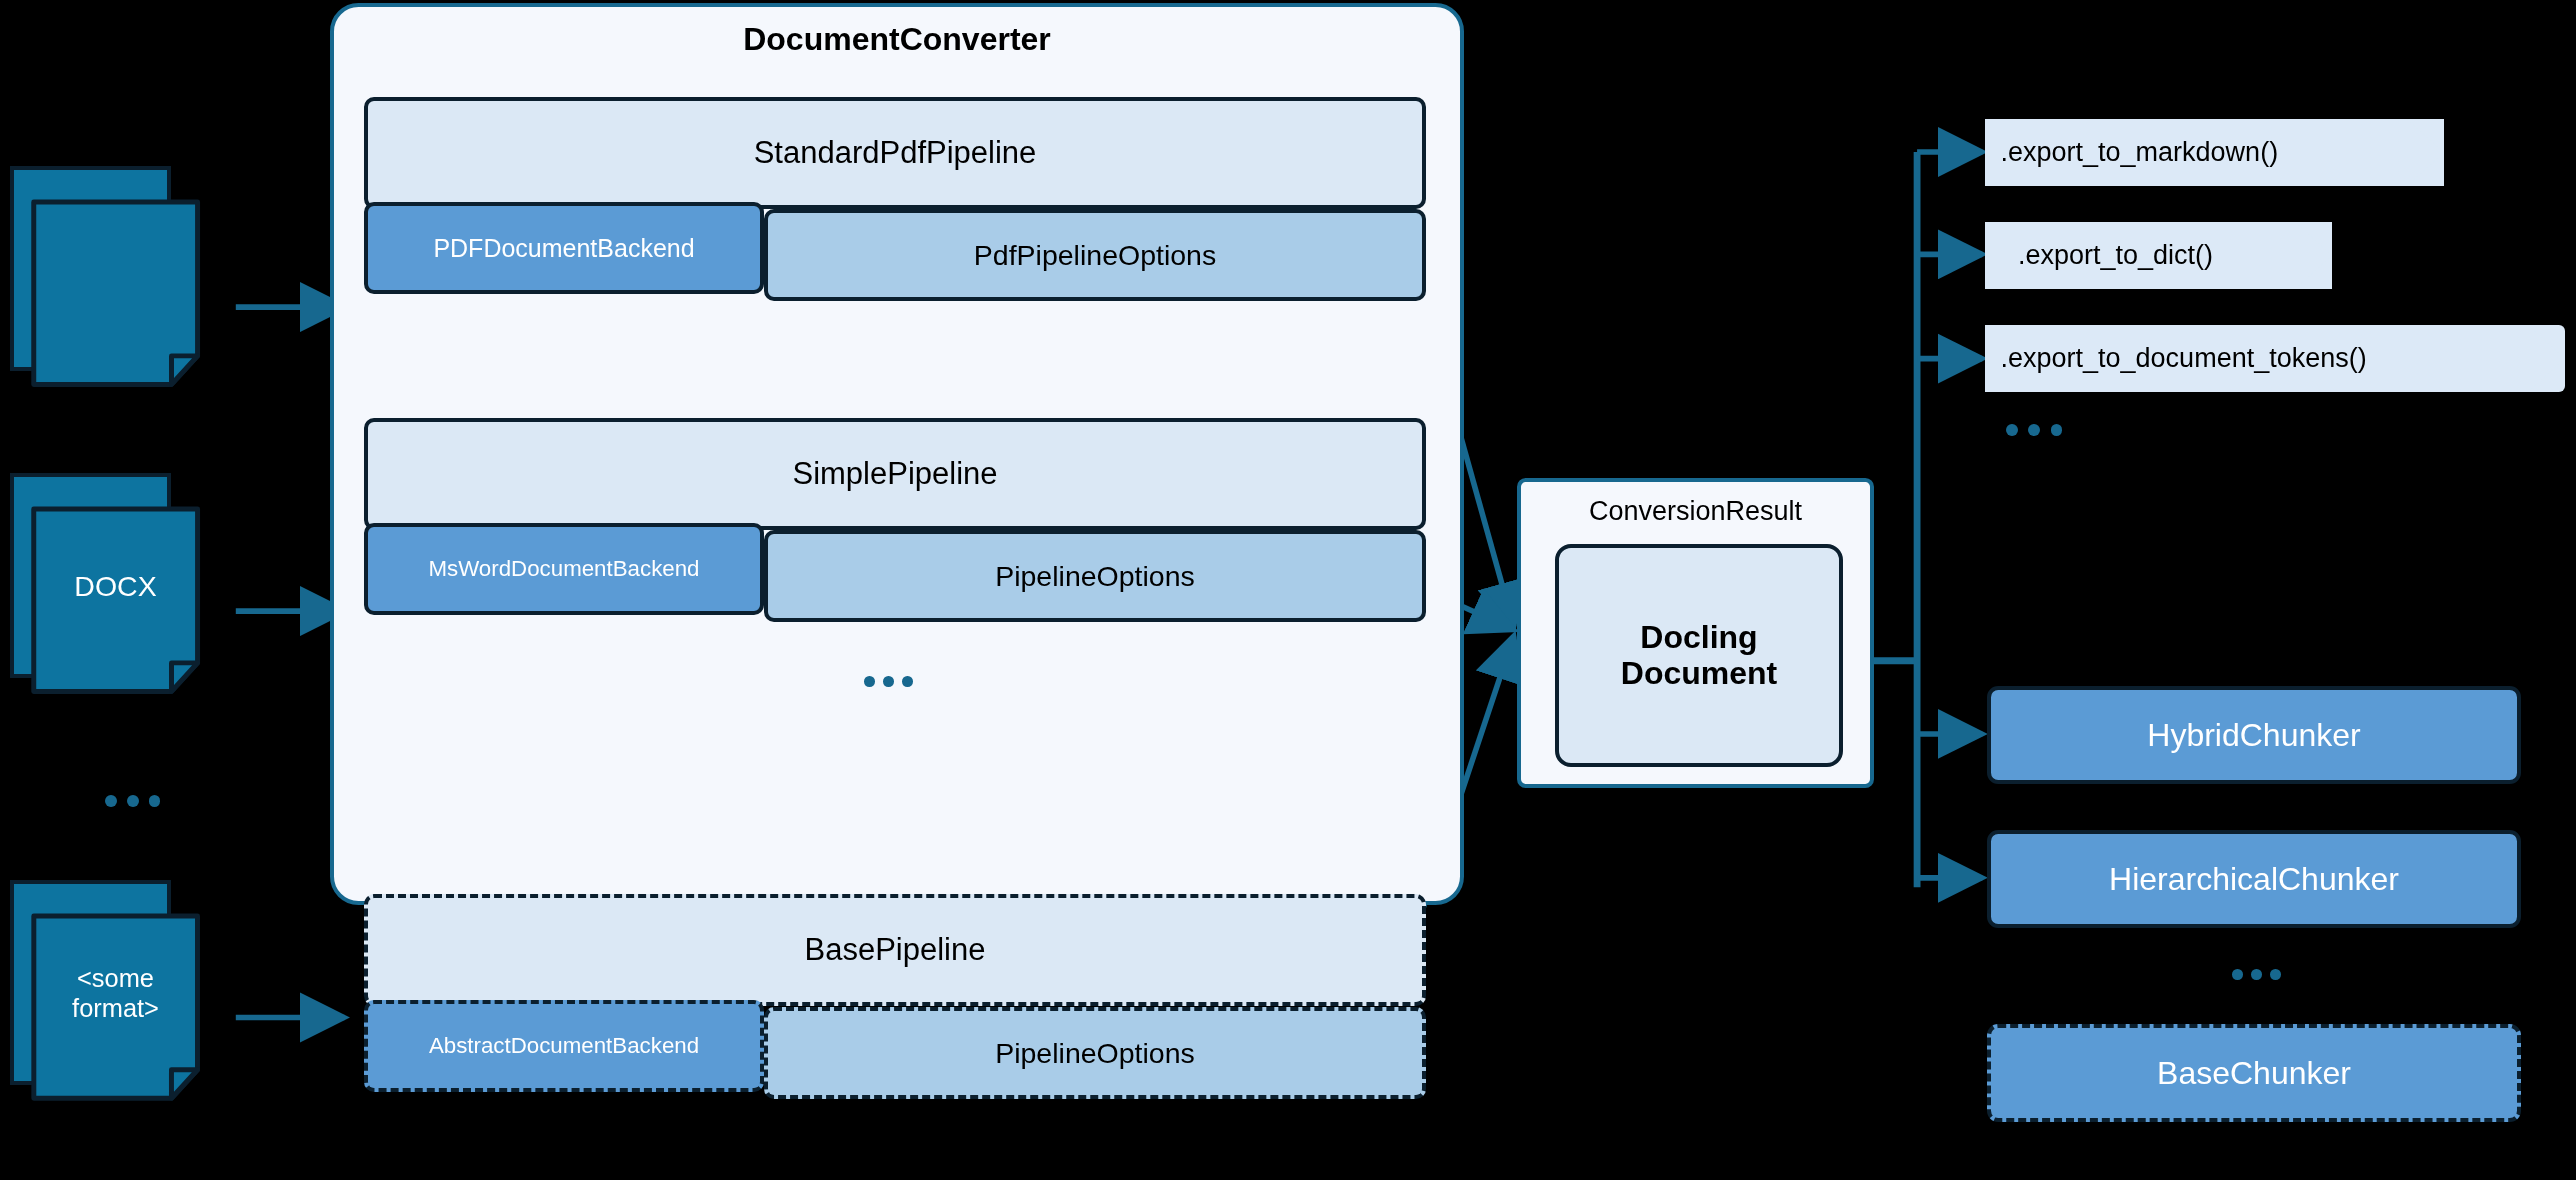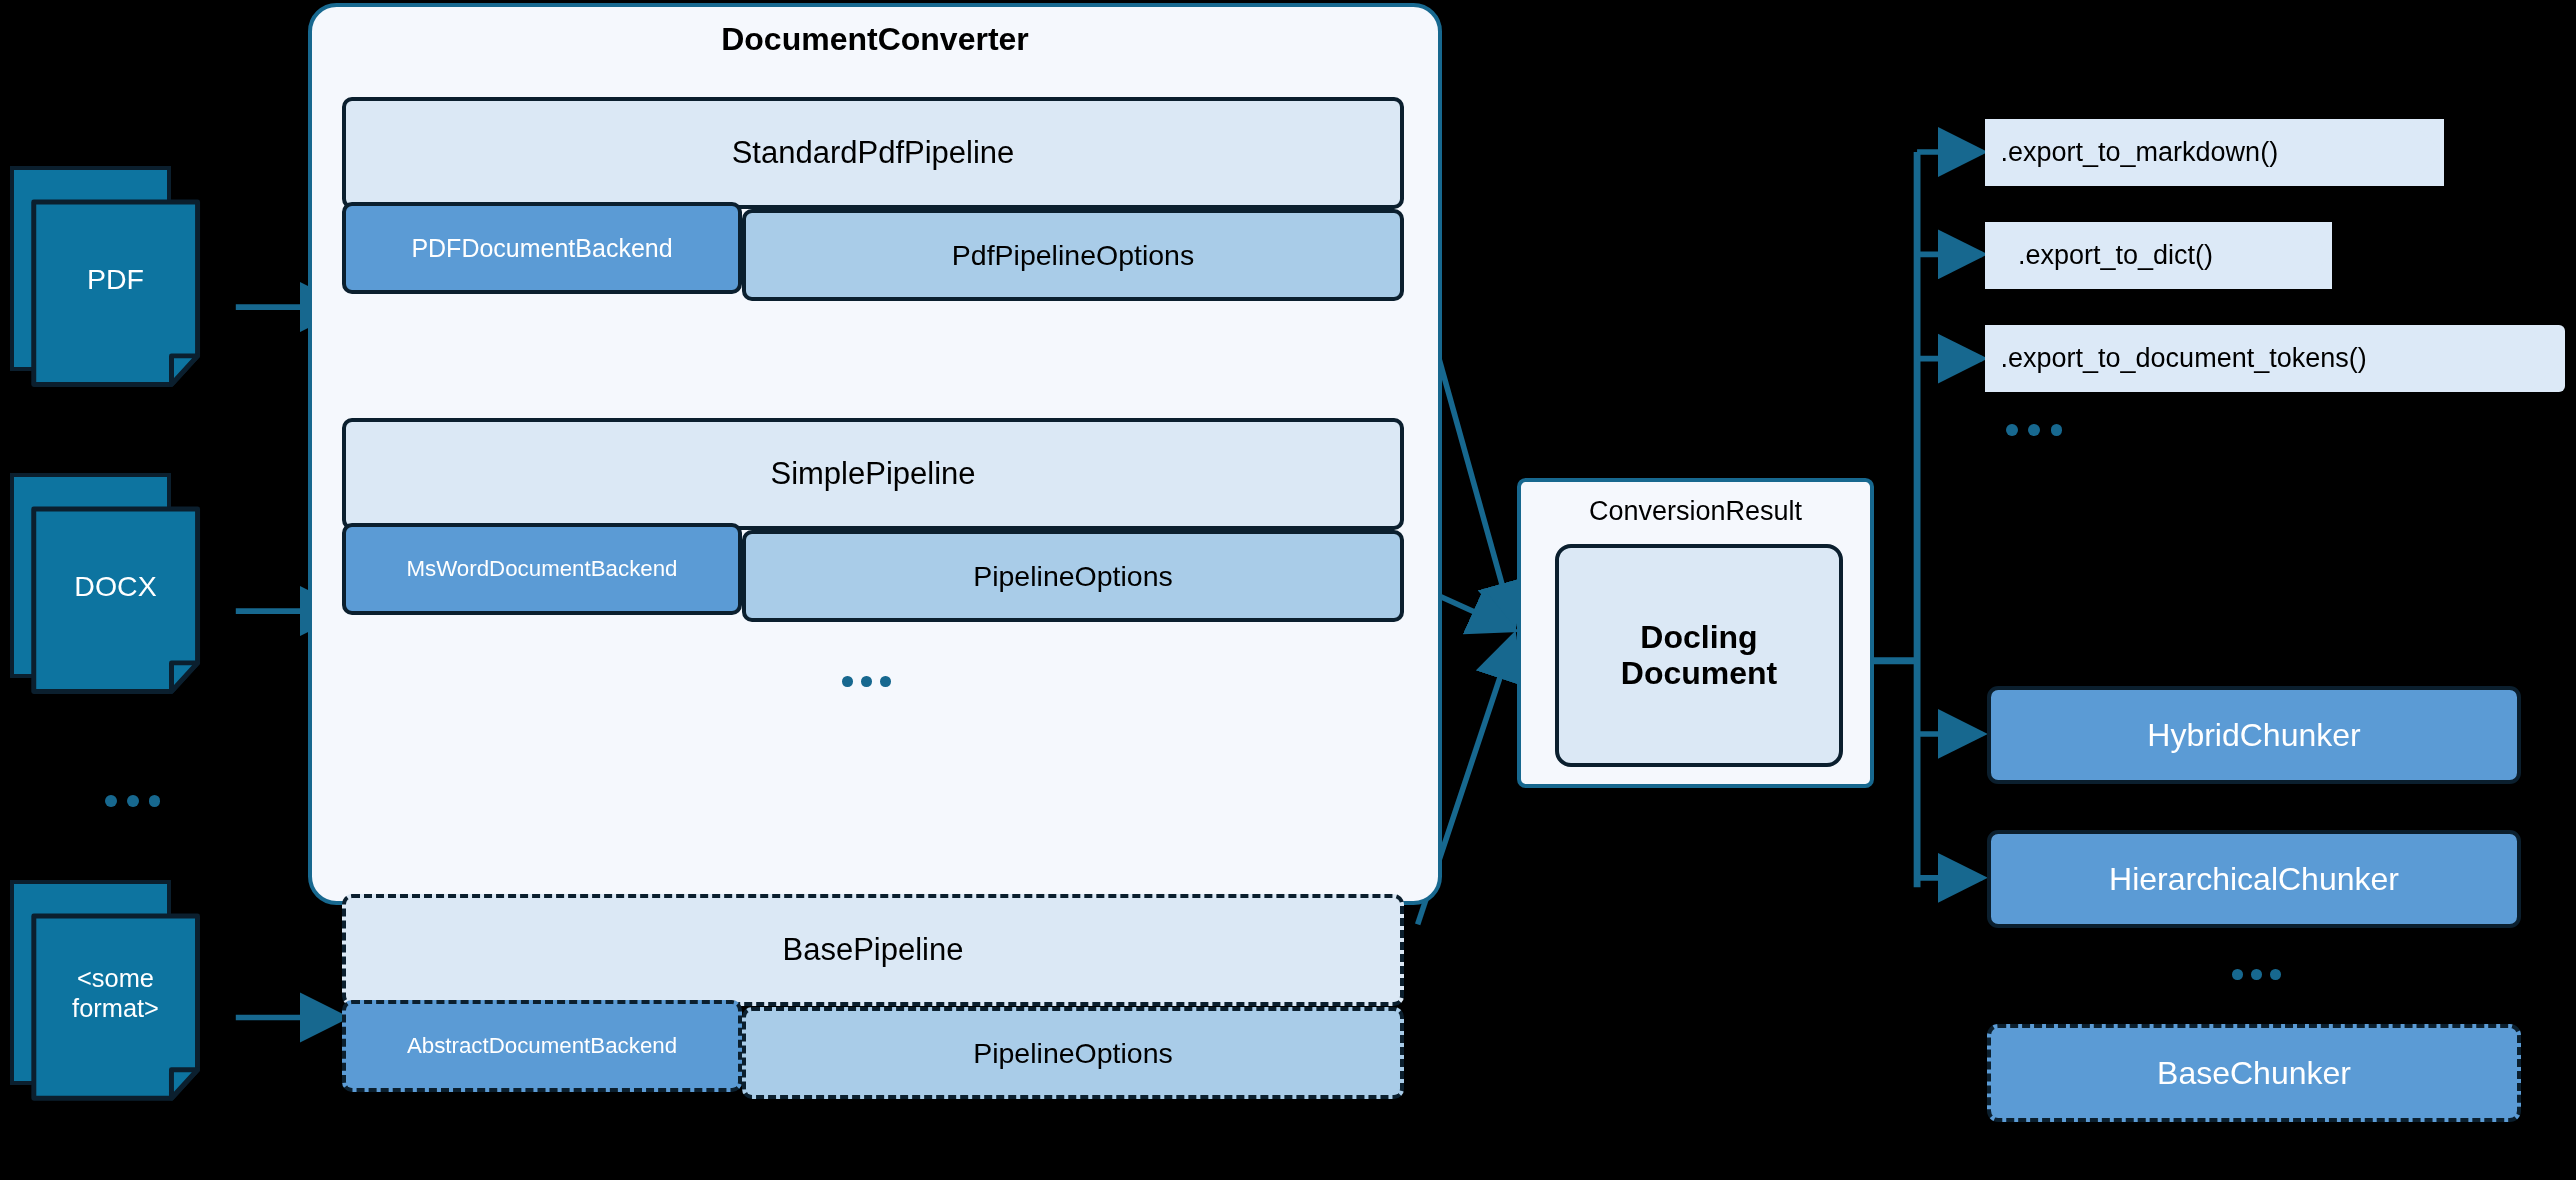--- a/index.html
+++ b/index.html
@@ -122,23 +122,20 @@
       <path d="M3090,1415 L3195,1415"></path>
     </g>
   </svg>
 
   <div class="docstack" style="left:5px;top:166px;width:230px;height:242px;">
     <div class="back" style="left:5px;top:0px;width:161px;height:205px;"></div>
     <svg width="230" height="242" style="position:absolute;left:0;top:0;" viewBox="0 0 370 390">
       <path d="M46,58 L310,58 L310,306 L268,352 L46,352 Z" fill="#0d74a0" stroke="#0b1f2e" stroke-width="8" stroke-linejoin="round"></path>
       <path d="M310,306 L268,352 L268,306 Z" fill="#0d74a0" stroke="#0b1f2e" stroke-width="8" stroke-linejoin="round"></path>
     </svg>
-    <div style="position:absolute;left:28.5px;top:36px;width:164px;height:154px;
-                display:flex;align-items:center;justify-content:center;
-                color:#fff;font-size:28.5px;">PDF</div>
   </div>
 
   <div class="docstack" style="left:5px;top:473px;width:230px;height:242px;">
     <div class="back" style="left:5px;top:0px;width:161px;height:205px;"></div>
     <svg width="230" height="242" style="position:absolute;left:0;top:0;" viewBox="0 0 370 390">
       <path d="M46,58 L310,58 L310,306 L268,352 L46,352 Z" fill="#0d74a0" stroke="#0b1f2e" stroke-width="8" stroke-linejoin="round"></path>
       <path d="M310,306 L268,352 L268,306 Z" fill="#0d74a0" stroke="#0b1f2e" stroke-width="8" stroke-linejoin="round"></path>
     </svg>
     <div style="position:absolute;left:28.5px;top:36px;width:164px;height:154px;
                 display:flex;align-items:center;justify-content:center;
@@ -158,21 +155,21 @@
       <path d="M310,306 L268,352 L268,306 Z" fill="#0d74a0" stroke="#0b1f2e" stroke-width="8" stroke-linejoin="round"></path>
     </svg>
     <div style="position:absolute;left:28.5px;top:36px;width:164px;height:154px;
                 display:flex;flex-direction:column;align-items:center;
                 justify-content:center;color:#fff;font-size:25.4px;line-height:1.2;">
       <span>&lt;some</span>
       <span>format&gt;</span>
     </div>
   </div>
 
-  <div id="converter-panel" style="left:308px;top:3.1px;width:1134px;height:902px;">
+  <div id="converter-panel" style="left:330px;top:3.1px;width:1134px;height:902px;">
 
     <div id="converter-title" style="left:0;top:13.6px;font-size:32px;">DocumentConverter</div>
 
     <div class="pipe-head" style="left:30px;top:90px;width:1062px;height:112px;font-size:31px;">StandardPdfPipeline</div>
     <div class="pipe-backend" style="left:30px;top:195px;width:400px;height:92px;font-size:25px;">PDFDocumentBackend</div>
     <div class="pipe-options" style="left:430px;top:195px;width:662px;height:92px;font-size:28.5px;">PdfPipelineOptions</div>
 
     <div class="pipe-head" style="left:30px;top:411px;width:1062px;height:112px;font-size:31px;">SimplePipeline</div>
     <div class="pipe-backend" style="left:30px;top:516px;width:400px;height:92px;font-size:22.3px;">MsWordDocumentBackend</div>
     <div class="pipe-options" style="left:430px;top:516px;width:662px;height:92px;font-size:28.5px;">PipelineOptions</div>

